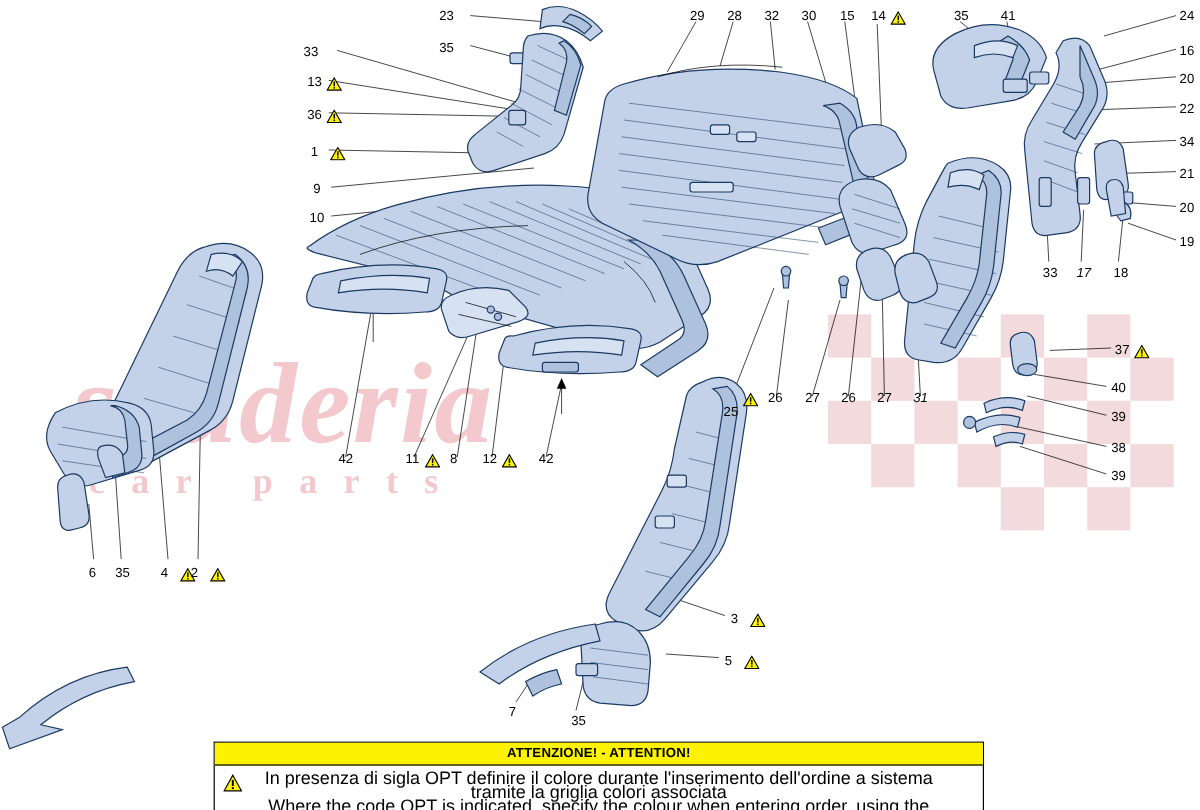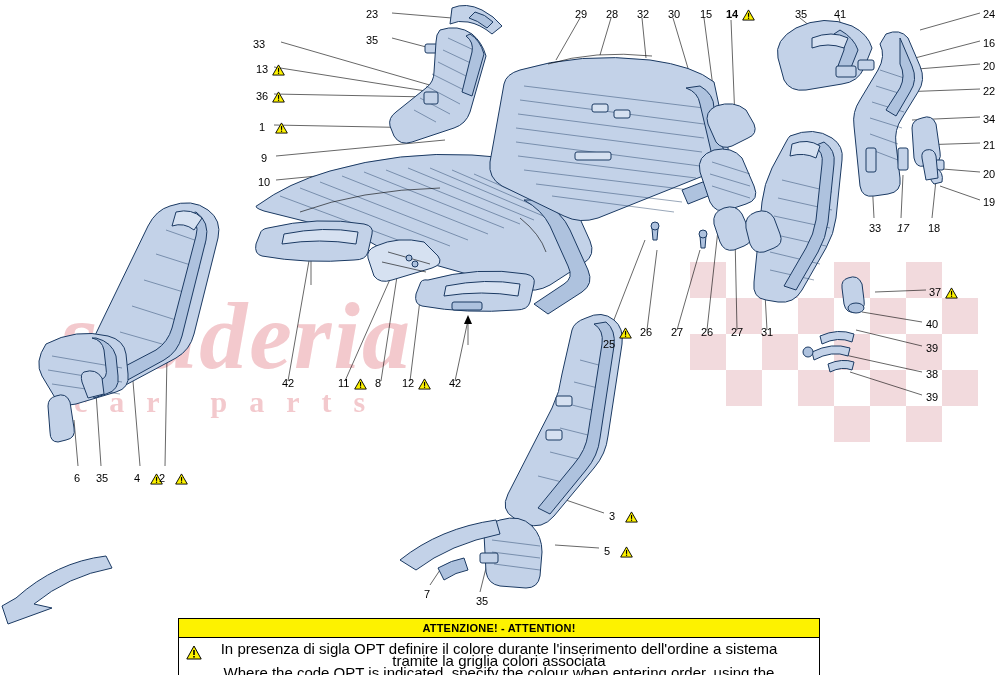--- a/index.html
+++ b/index.html
@@ -370,21 +370,21 @@
   </svg>
 
   <div class="layer" id="callouts">
       <div class="lbl" style="left: 366px; top: 8px;">23</div>
       <div class="lbl" style="left: 983px; top: 8px;">24</div>
       <div class="lbl" style="left: 575px; top: 8px;">29</div>
       <div class="lbl" style="left: 606px; top: 8px;">28</div>
       <div class="lbl" style="left: 637px; top: 8px;">32</div>
       <div class="lbl" style="left: 668px; top: 8px;">30</div>
       <div class="lbl" style="left: 700px; top: 8px;">15</div>
-      <div class="lbl" style="left: 726px; top: 8px; font-weight: bold;">14</div>
+      <div class="lbl" style="left: 726px; top: 8px;">14</div>
       <div class="warn" style="left: 742px; top: 9px;">
         <svg viewBox="0 0 14 13" width="13" height="12">
           <polygon points="7,1 13.3,12 0.7,12" fill="#fdf200" stroke="#000" stroke-width="1"></polygon>
           <rect x="6.4" y="4.3" width="1.3" height="4.2" fill="#000"></rect>
           <rect x="6.4" y="9.3" width="1.3" height="1.4" fill="#000"></rect>
         </svg>
       </div>
       <div class="lbl" style="left: 795px; top: 8px;">35</div>
       <div class="lbl" style="left: 834px; top: 8px;">41</div>
       <div class="lbl" style="left: 253px; top: 38px;">33</div>
@@ -439,21 +439,21 @@
         <svg viewBox="0 0 14 13" width="13" height="12">
           <polygon points="7,1 13.3,12 0.7,12" fill="#fdf200" stroke="#000" stroke-width="1"></polygon>
           <rect x="6.4" y="4.3" width="1.3" height="4.2" fill="#000"></rect>
           <rect x="6.4" y="9.3" width="1.3" height="1.4" fill="#000"></rect>
         </svg>
       </div>
       <div class="lbl" style="left: 640px; top: 326px;">26</div>
       <div class="lbl" style="left: 671px; top: 326px;">27</div>
       <div class="lbl" style="left: 701px; top: 326px;">26</div>
       <div class="lbl" style="left: 731px; top: 326px;">27</div>
-      <div class="lbl" style="left: 761px; top: 326px;">31</div>
+      <div class="lbl" style="left: 761px; top: 326px; font-style: italic;">31</div>
       <div class="lbl" style="left: 926px; top: 342px;">39</div>
       <div class="lbl" style="left: 926px; top: 368px;">38</div>
       <div class="lbl" style="left: 926px; top: 391px;">39</div>
       <div class="lbl" style="left: 282px; top: 377px;">42</div>
       <div class="lbl" style="left: 338px; top: 377px;">11</div>
       <div class="warn" style="left: 354px; top: 378px;">
         <svg viewBox="0 0 14 13" width="13" height="12">
           <polygon points="7,1 13.3,12 0.7,12" fill="#fdf200" stroke="#000" stroke-width="1"></polygon>
           <rect x="6.4" y="4.3" width="1.3" height="4.2" fill="#000"></rect>
           <rect x="6.4" y="9.3" width="1.3" height="1.4" fill="#000"></rect>

